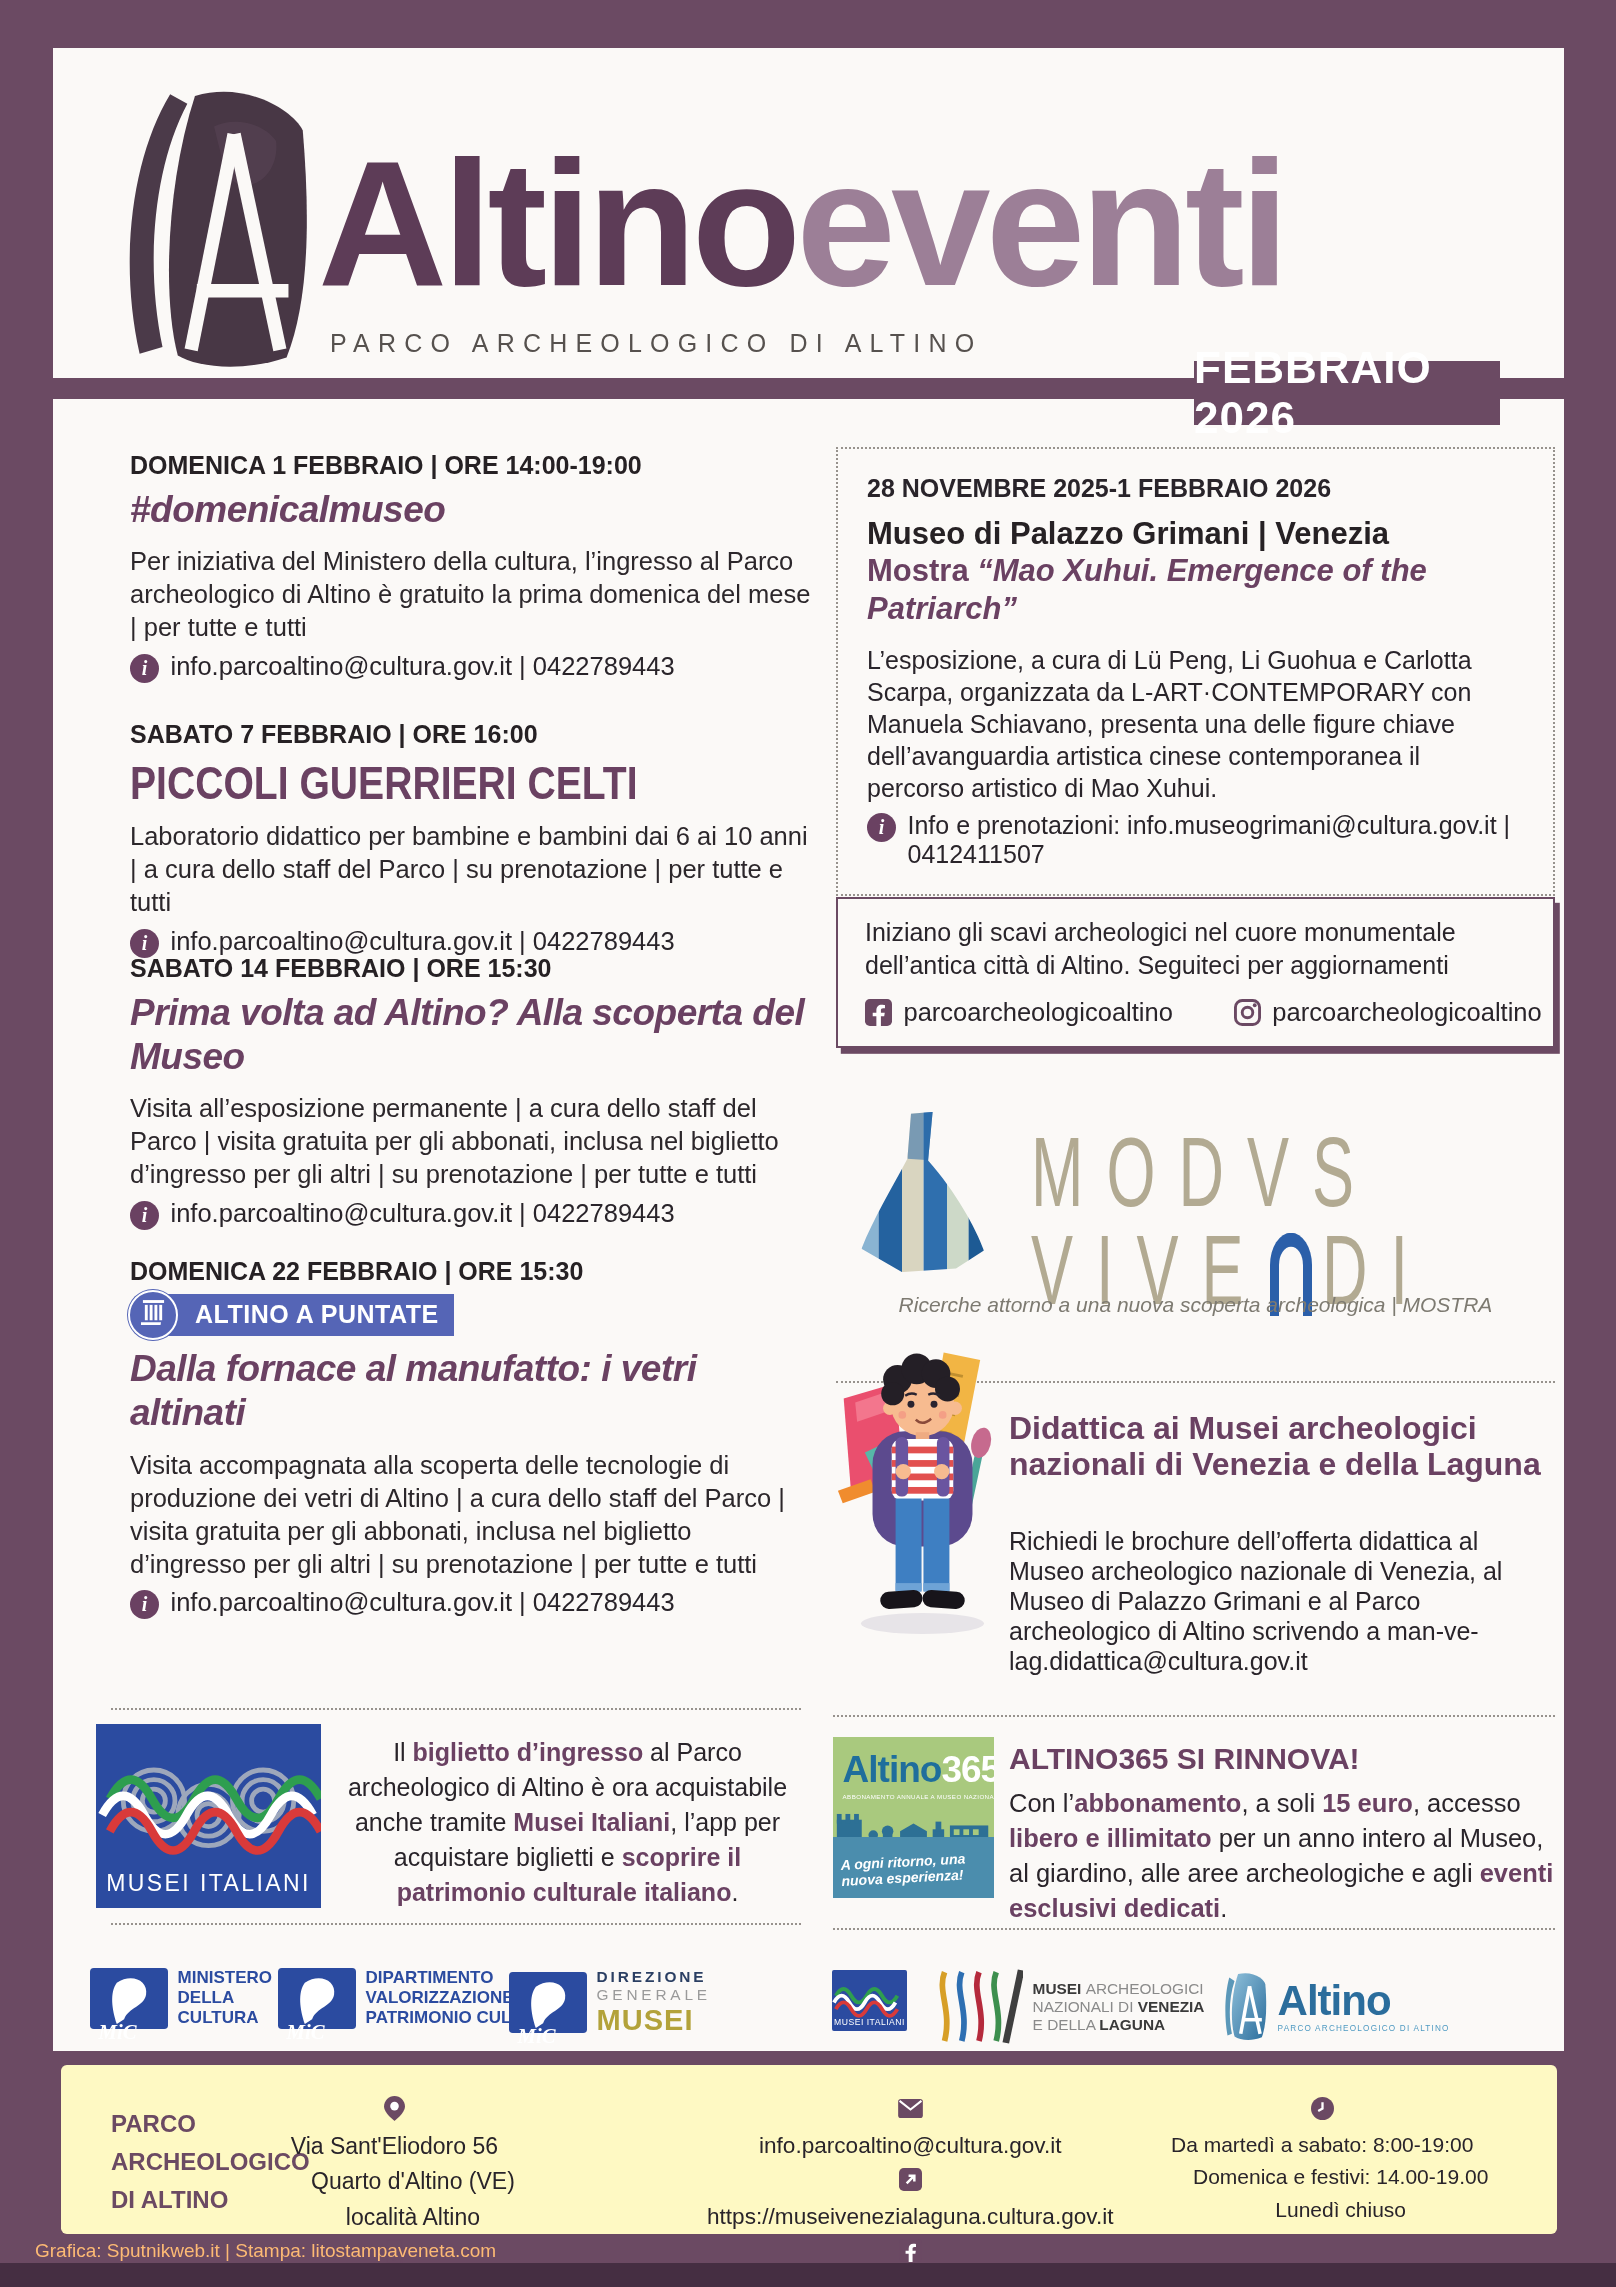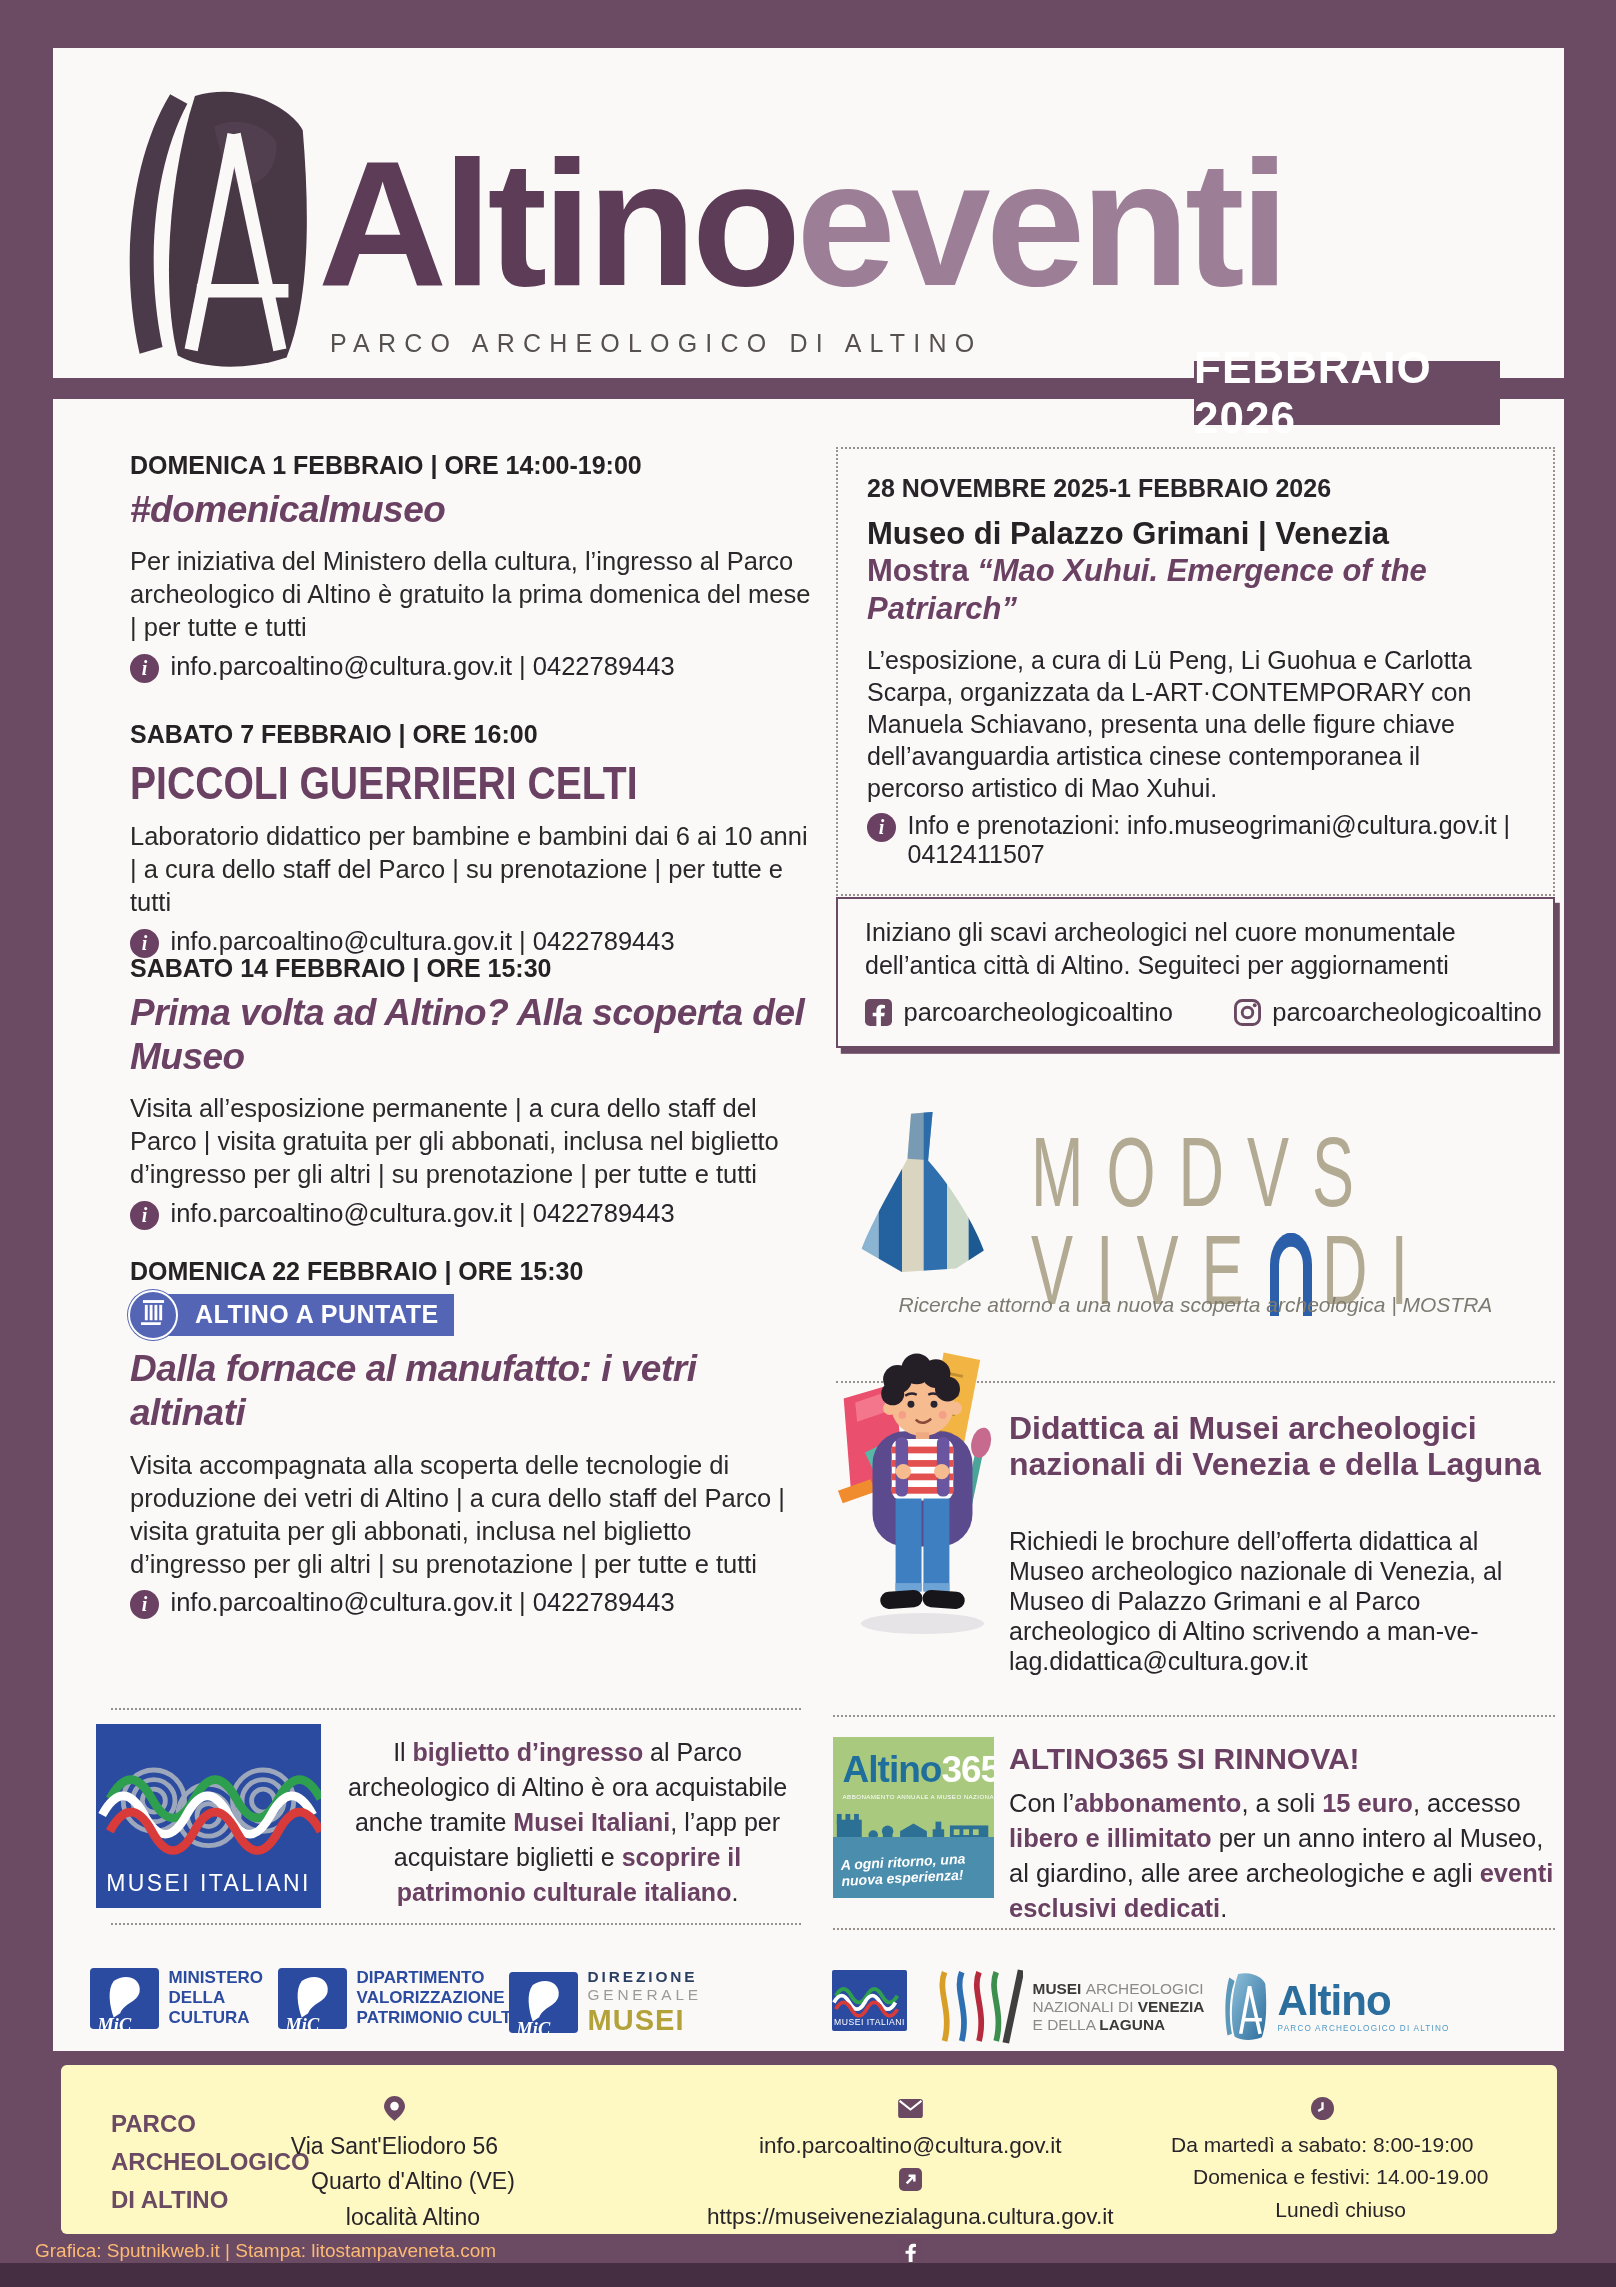--- a/index.html
+++ b/index.html
@@ -80,21 +80,21 @@
 .a365{left:780px;top:1689px;width:161px;height:161px;background:#a9c97e;overflow:hidden;}
 .a365-title{position:absolute;left:9.6px;top:11.5px;font-size:37px;font-weight:700;color:#1f6e9c;letter-spacing:-1px;}
 .a365-title .w{color:#fff;}
 .a365-tag{position:absolute;left:9.6px;top:56px;font-size:6.2px;color:#fff;letter-spacing:0.4px;white-space:nowrap;}
 .a365-band{position:absolute;left:0;bottom:0;width:100%;height:61px;background:#4b8dad;}
 .a365-slogan{position:absolute;left:7.7px;bottom:13.4px;width:149px;font-size:14px;font-style:italic;font-weight:700;color:#fff;transform:rotate(-3deg);}
 
 
 .logos{position:absolute;left:37px;top:1916px;width:1470px;height:92px;}
 .lg{position:absolute;display:flex;gap:9.6px;align-items:center;}
-.mic-sq{width:69px;height:61px;background:var(--micblue);border-radius:3.8px;position:relative;flex:0 0 auto;}
+.mic-sq{width:78px;height:61px;background:var(--micblue);border-radius:3.8px;position:relative;flex:0 0 auto;}
 .mic-sq svg{position:absolute;inset:0;}
 .mic-txt{font-size:17px;line-height:20px;font-weight:700;color:var(--micblue);}
 .dg1{font-size:15.4px;letter-spacing:2.9px;color:#2b3f63;font-weight:700;}
 .dg2{font-size:15.4px;letter-spacing:3.8px;color:#9a9a9a;}
 .dg3{font-size:29px;font-weight:700;color:#b3a23a;letter-spacing:1px;}
 .mini-mi{width:75px;height:61px;background:#2b4ba0;position:relative;border-radius:1.9px;overflow:hidden;}
 .mini-mi-label{position:absolute;left:0;bottom:3.8px;width:100%;text-align:center;color:#fff;font-size:8.6px;letter-spacing:0.5px;}
 .lag-txt{font-size:15.4px;line-height:18px;}
 .alt-name{font-size:42px;font-weight:700;color:#2b6d9c;letter-spacing:-1px;line-height:42px;}
 .alt-sub{font-size:8.2px;letter-spacing:1.2px;color:#4f9ac2;margin-top:1.9px;}

